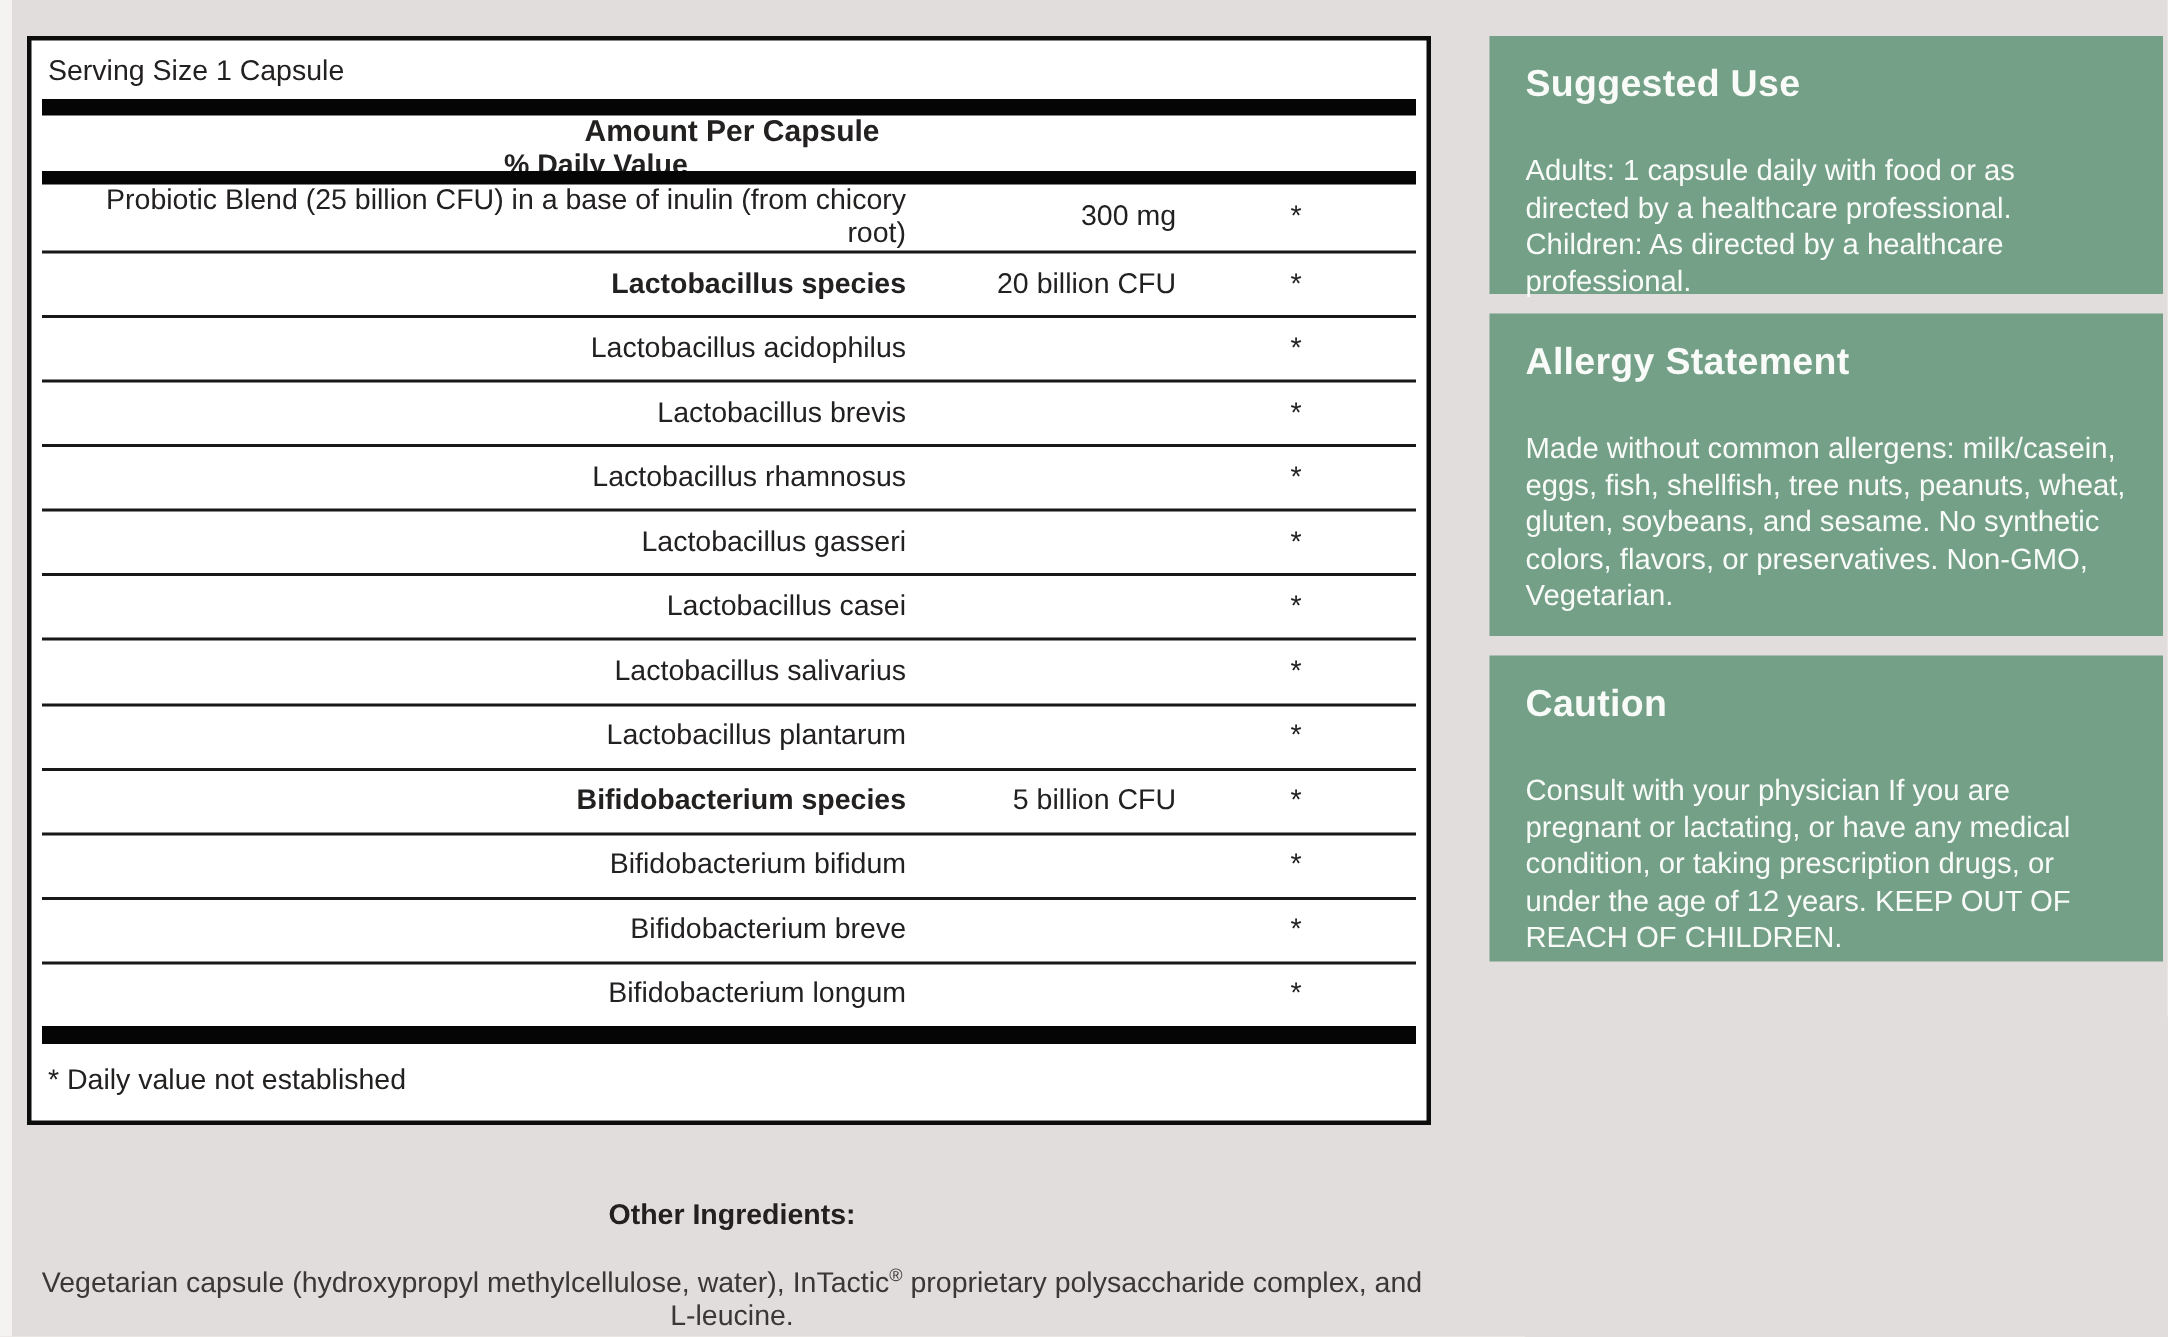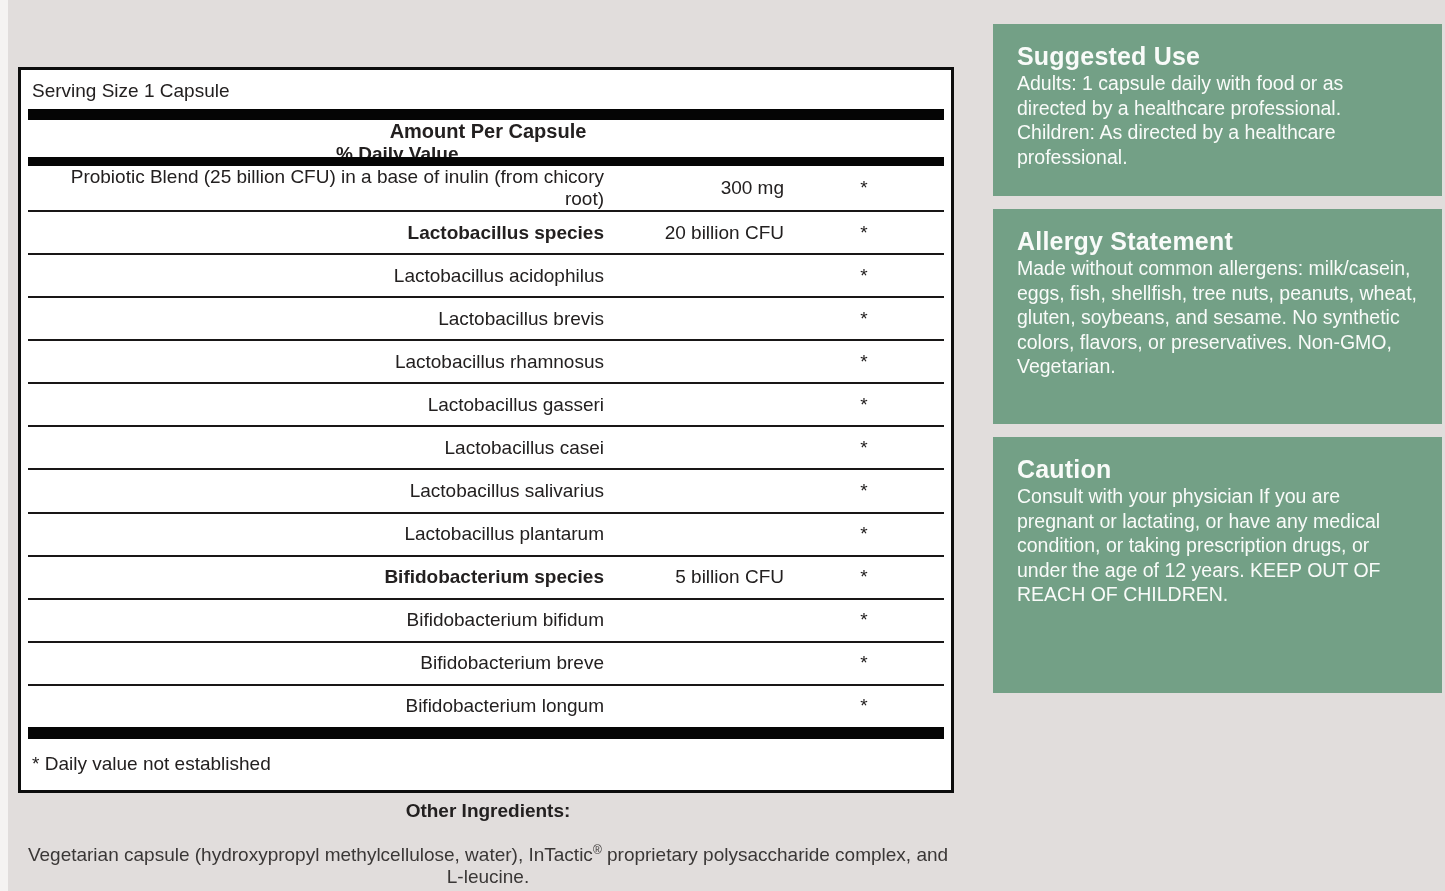--- a/index.html
+++ b/index.html
@@ -16,21 +16,21 @@
     background: #f5f3f2;
   }
 
   
   .facts-panel {
     position: absolute; left: 18px; top: 24px;
     width: 936px; height: 726px;
     background: #ffffff;
     border: 3px solid #0d0d0d;
     padding: 2px 7px;
-    display: flex; flex-direction: column; margin-top: 43px;
+    display: flex; flex-direction: column;
   }
   .serving-row {
     height: 37px; display: flex; align-items: center;
     font-size: 19px; padding-left: 4px;
   }
   .bar { background: #050505; width: 100%; }
   .bar-1 { height: 11px; }
   .bar-2 { height: 9px; }
   .bar-3 { height: 12px; }
   .header-row {
@@ -67,23 +67,23 @@
 
   
   .info-box {
     position: absolute; left: 993px; width: 449px;
     background: #73a086;
     color: #f9fbf9;
     padding: 18px 24px 0 24px;
   }
   .ib-1 { top: 24px;  height: 172px; }
   .ib-2 { top: 209px; height: 215px; }
-  .ib-3 { top: 437px; height: 256px; }
+  .ib-3 { top: 437px; height: 204px; }
   .ib-title { font-size: 25px; font-weight: bold; letter-spacing: 0.2px; }
-  .ib-body { margin-top: 0; font-size: 19.5px; line-height: 24.5px; }
+  .ib-body { margin-top: 31px; font-size: 19.5px; line-height: 24.5px; }
 </style>
 </head>
 <body>
 
 <div class="left-strip"></div>
 
 <div class="facts-panel">
 
   <div class="serving-row">
     <span>Serving Size 1 Capsule</span>

